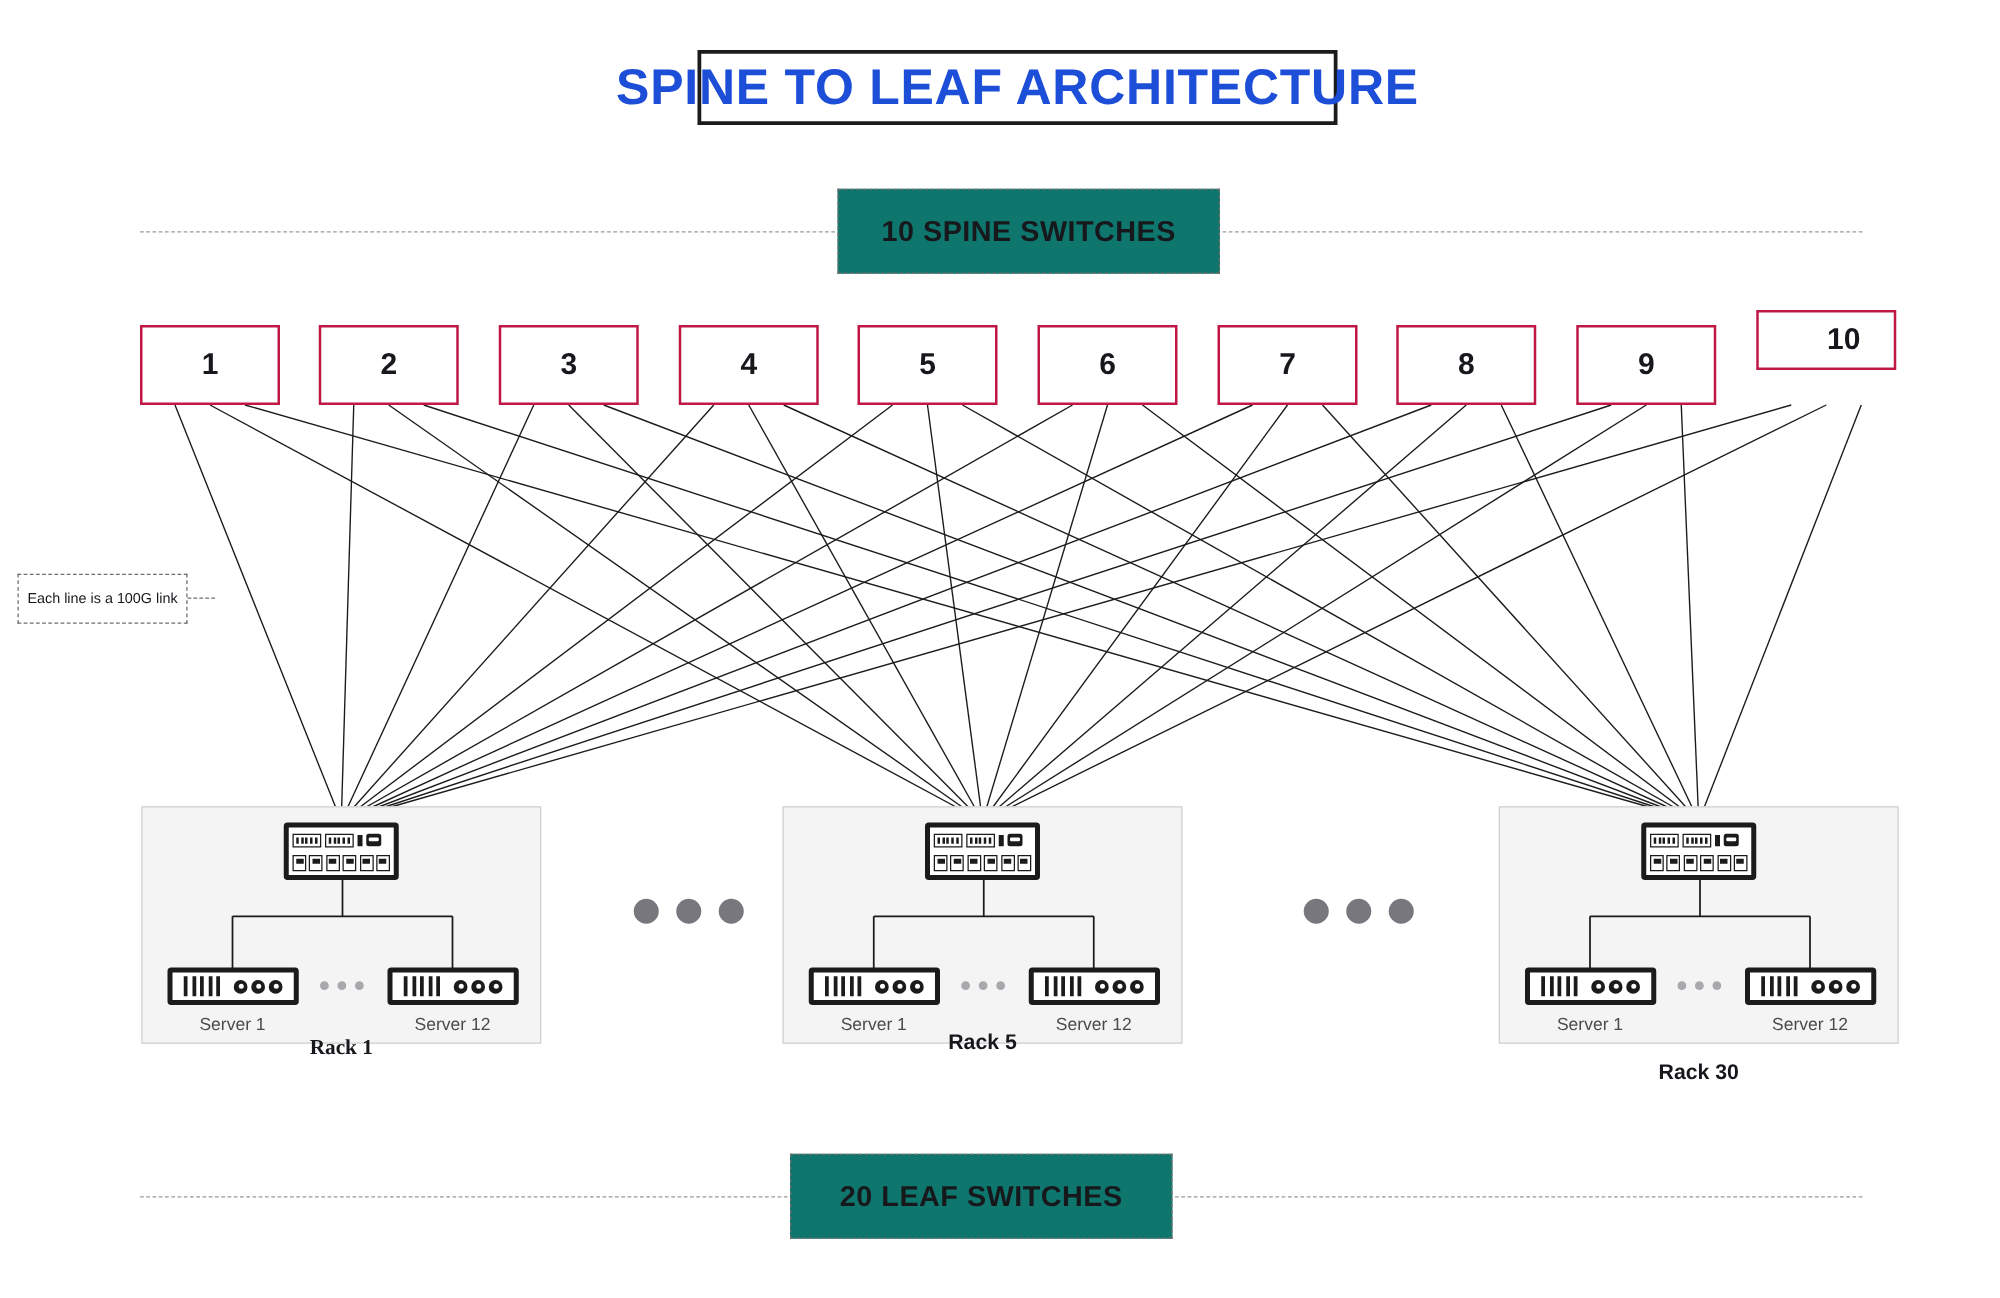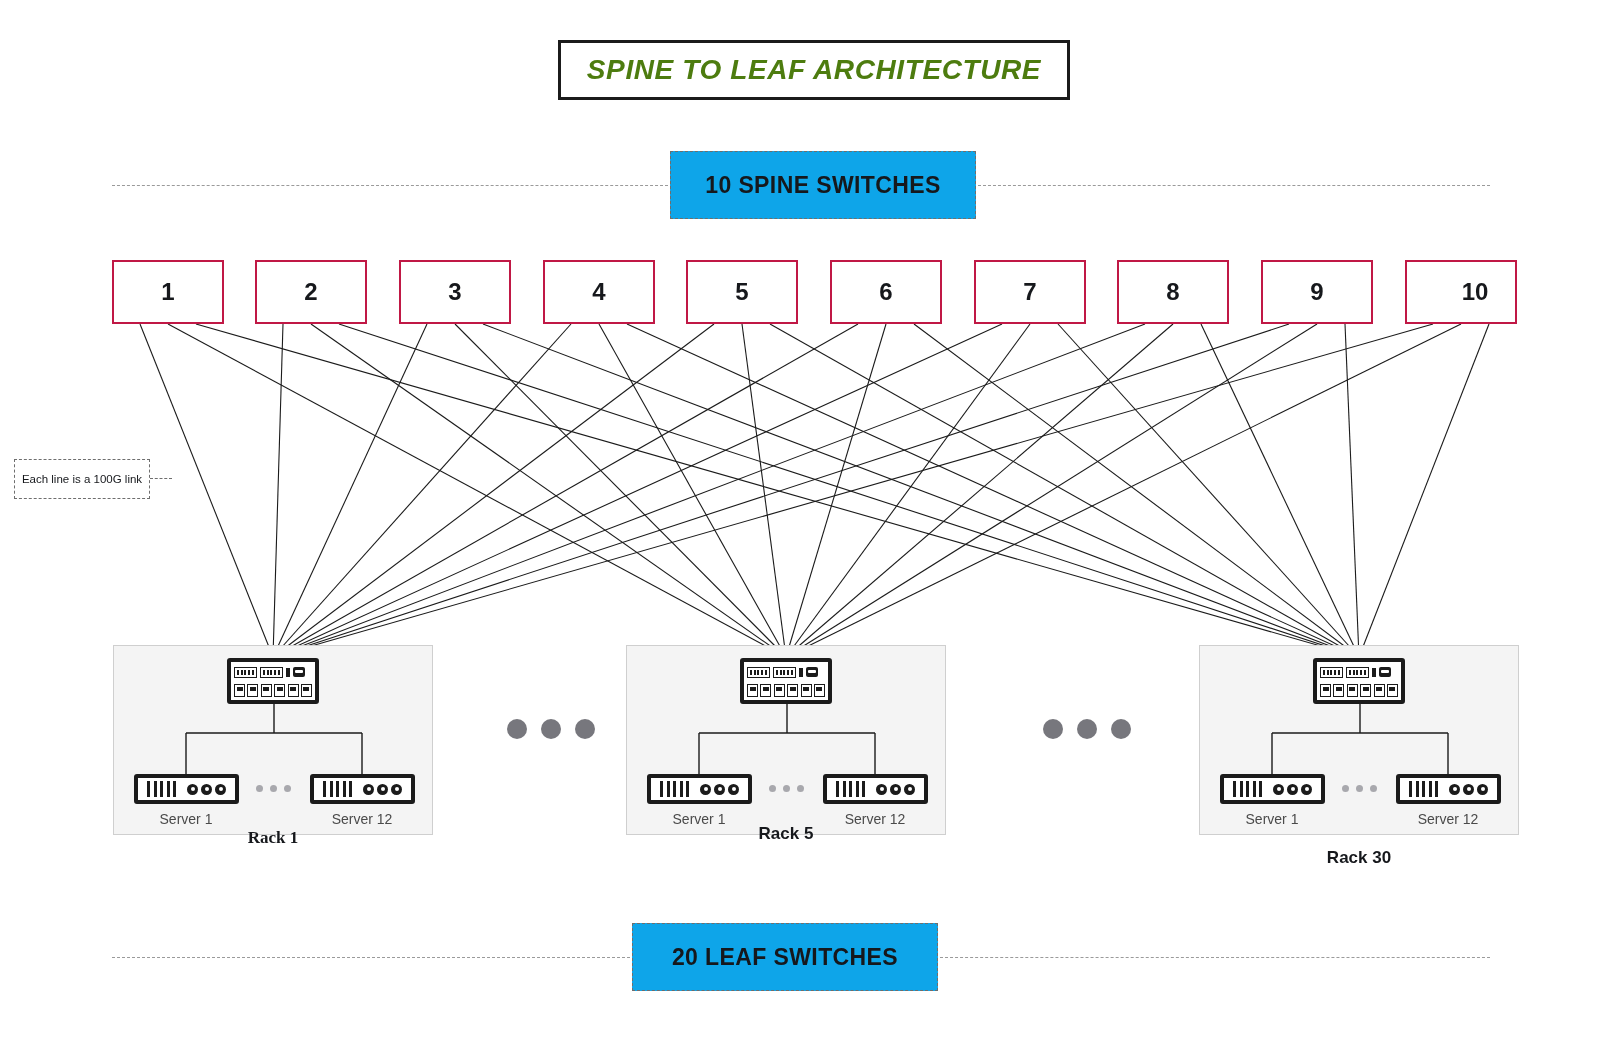--- a/index.html
+++ b/index.html
@@ -27,45 +27,44 @@
     width: 512px;
     height: 60px;
     border: 3px solid #1b1b1b;
     background: #ffffff;
     display: flex;
     align-items: center;
     justify-content: center;
     box-sizing: border-box;
   }
   .title-text {
-    font-size: 28px;
+    font-size: 40px;
     font-weight: bold;
     letter-spacing: 0.6px;
-    color: #4d7c0f;
+    color: #1d4ed8;
     white-space: nowrap;
-    font-style: italic;
   }
 
   
   .band {
     position: absolute;
     left: 0;
     width: 1600px;
     height: 0;
   }
   .band-line {
     position: absolute;
     top: 0;
     height: 0;
     border-top: 1.5px dashed #9a9a9a;
   }
   .band-box {
     position: absolute;
     border: 1.5px dashed #6e6e6e;
-    background: #0ea5e9;
+    background: #0f766e;
     display: flex;
     align-items: center;
     justify-content: center;
     box-sizing: border-box;
   }
   .band-box-text {
     font-size: 23px;
     font-weight: bold;
     letter-spacing: 0.4px;
     color: #16181c;
@@ -391,21 +390,21 @@
     </div>
   <div class="spine" style="left:974px;  top:260px; width:112px; height:64px;">
       <span class="spine-label">7</span>
     </div>
   <div class="spine" style="left:1117px; top:260px; width:112px; height:64px;">
       <span class="spine-label">8</span>
     </div>
   <div class="spine" style="left:1261px; top:260px; width:112px; height:64px;">
       <span class="spine-label">9</span>
     </div>
-  <div class="spine" style="left:1405px; top:260px; width:112px; height:64px;padding-left:28px;">
+  <div class="spine" style="left:1405px; top:248px; width:112px; height:48px;padding-left:28px;">
       <span class="spine-label">10</span>
     </div>
 
   <div class="rack" style="left:113px; top:645px;">
     <div class="leaf-sw">
       <div class="leaf-row1">
         <span class="port-blk">
             <i></i>
             <i></i>
             <i></i>

